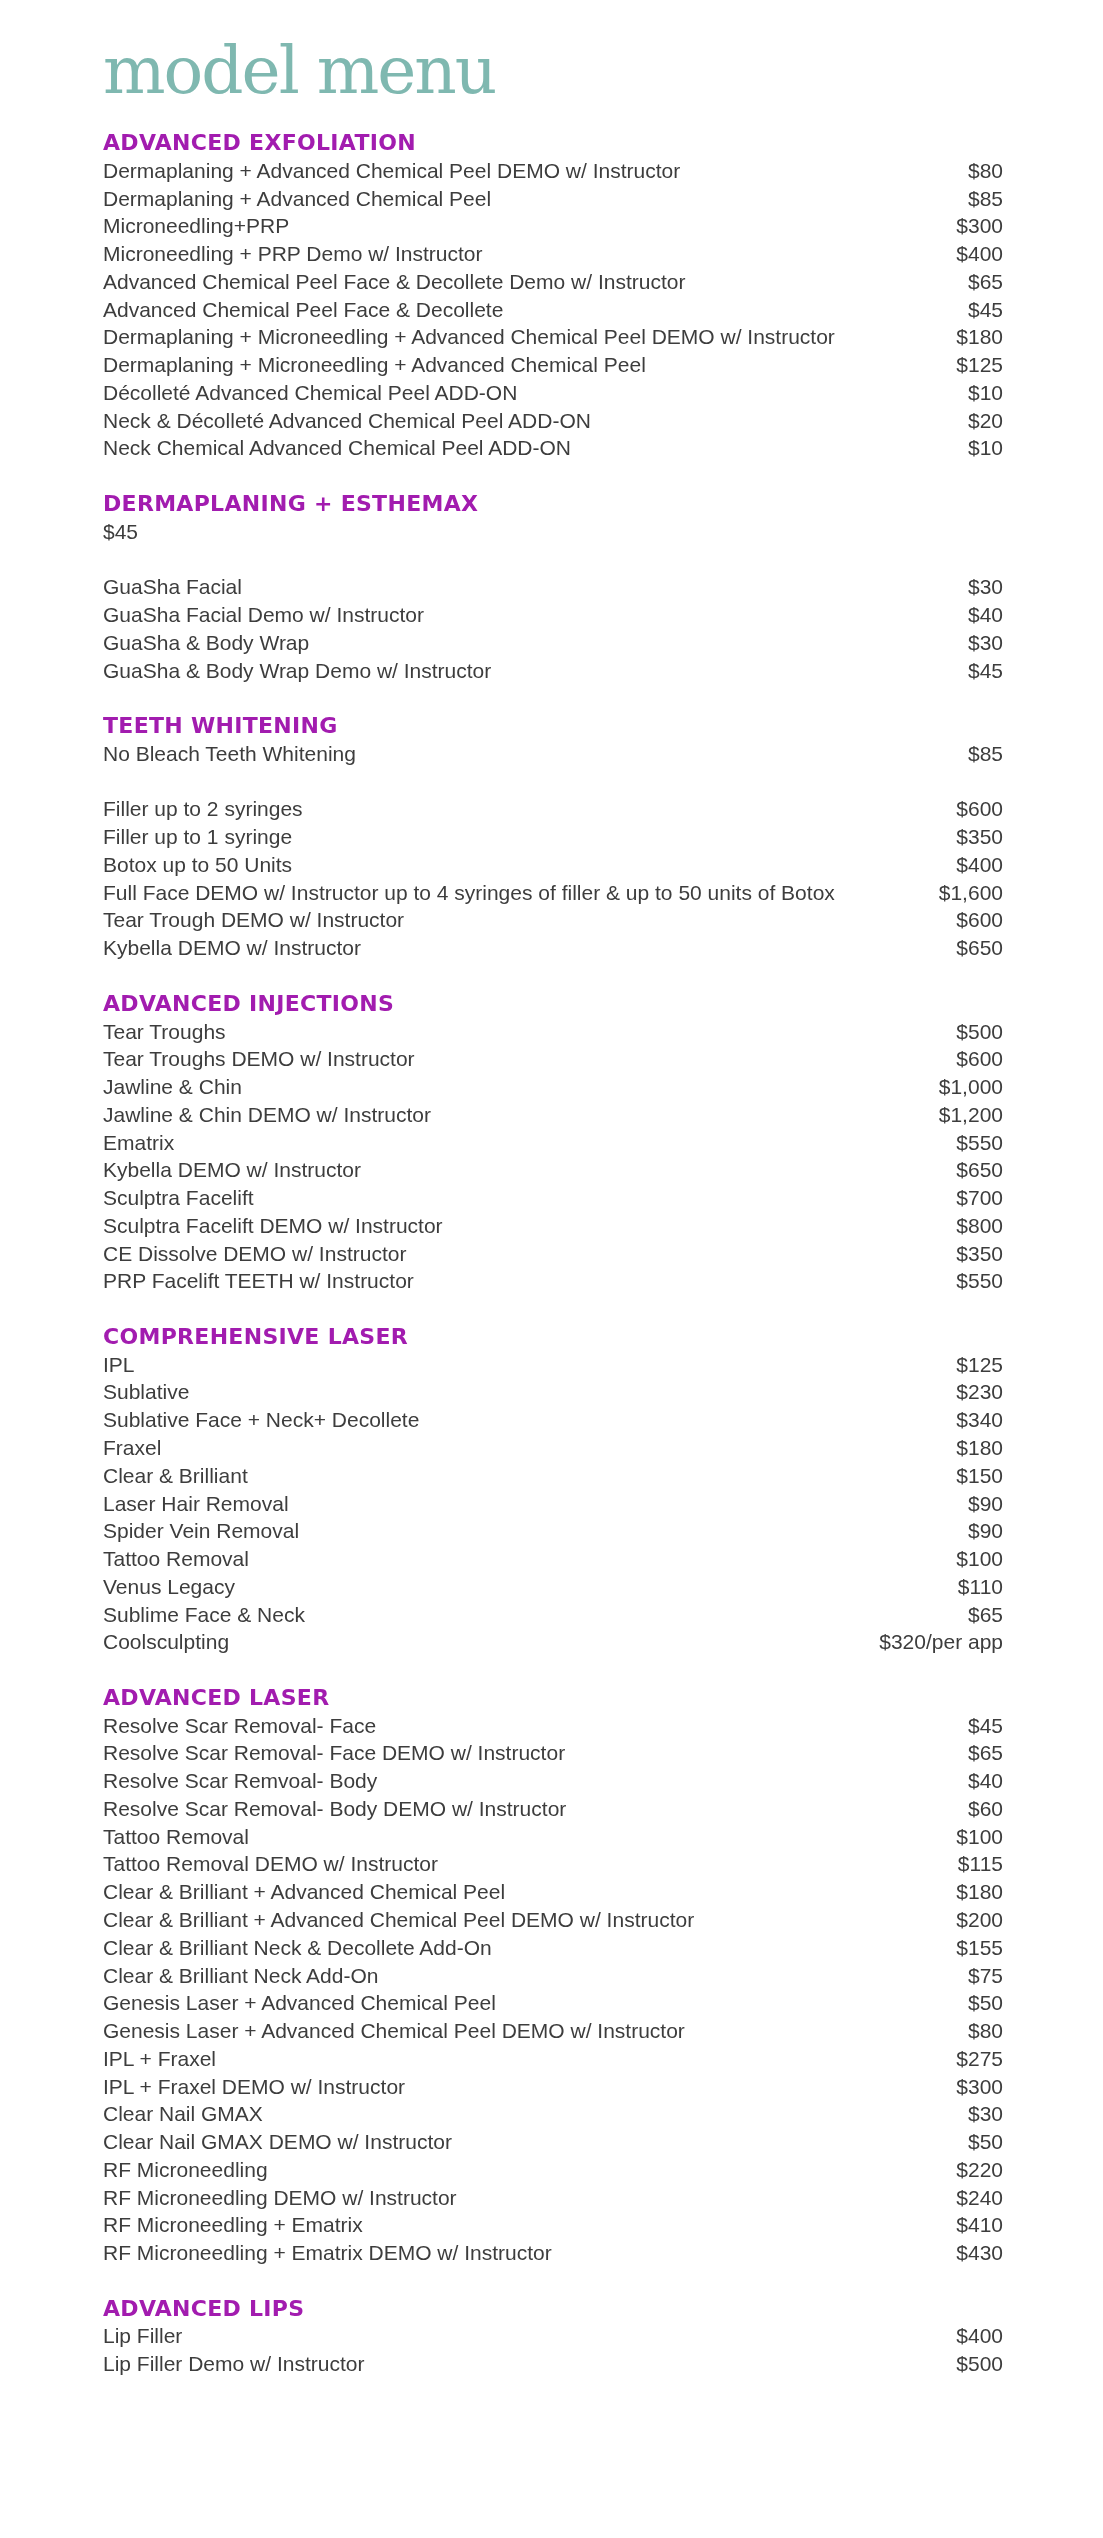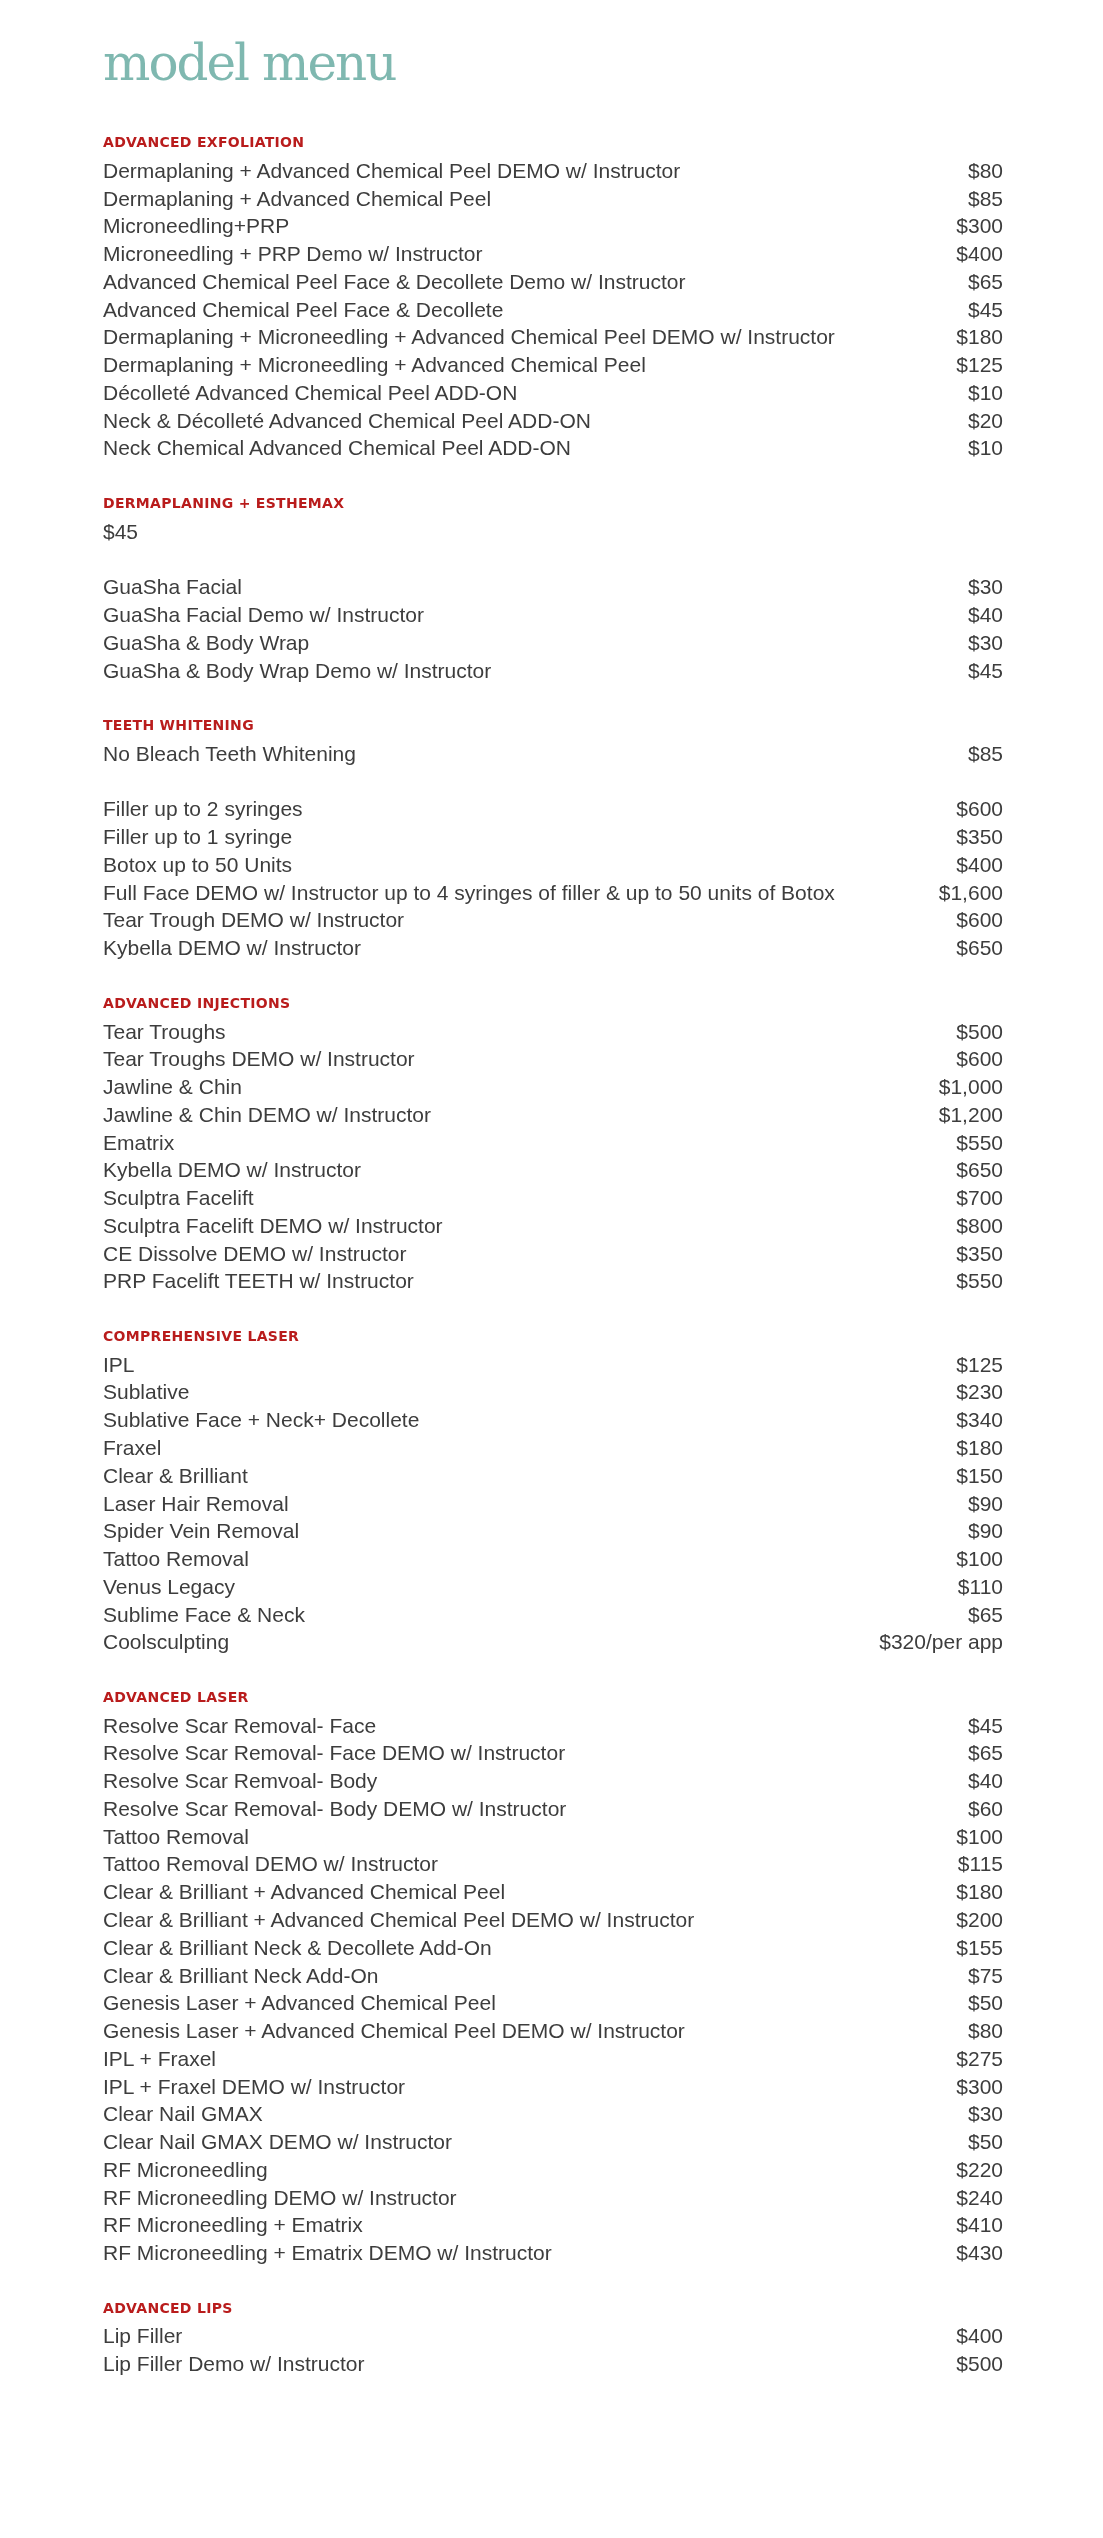--- a/index.html
+++ b/index.html
@@ -1,28 +1,28 @@
 <!DOCTYPE html>
 <html><head>
   <meta charset="utf-8">
   <style>
     html, body { margin: 0; padding: 0; background: #ffffff; }
     body { width: 1103px; height: 2538px; position: relative; overflow: hidden; }
     .page { position: absolute; left: 103px; top: 0; width: 900px; }
     .title {
       position: absolute; left: 0; top: 38px;
       font-family: "DejaVu Serif", serif;
-      font-size: 50px; letter-spacing: -2px; font-weight: 400;
+      font-size: 66px; letter-spacing: -2px; font-weight: 400;
       color: #7fb8b0; line-height: 1; margin: 0;
     }
     .menu { position: absolute; left: 0; top: 129px; width: 900px; }
     .section { margin: 0 0 27.77px 0; }
     .section-heading {
       font-family: "DejaVu Sans", sans-serif; font-weight: bold;
-      font-size: 14px; color: #b91c1c; height: 27.77px; line-height: 27.77px;
+      font-size: 22px; color: #a21caf; height: 27.77px; line-height: 27.77px;
       margin: 0; letter-spacing: 0.3px;
     }
     .row {
       display: flex; justify-content: space-between; align-items: center;
       height: 27.77px; line-height: 27.77px;
       font-family: "Liberation Sans", sans-serif; font-size: 21px; color: #3d3d3d;
     }
     .row .name { white-space: nowrap; }
     .row .price { white-space: nowrap; text-align: right; }
   </style>

